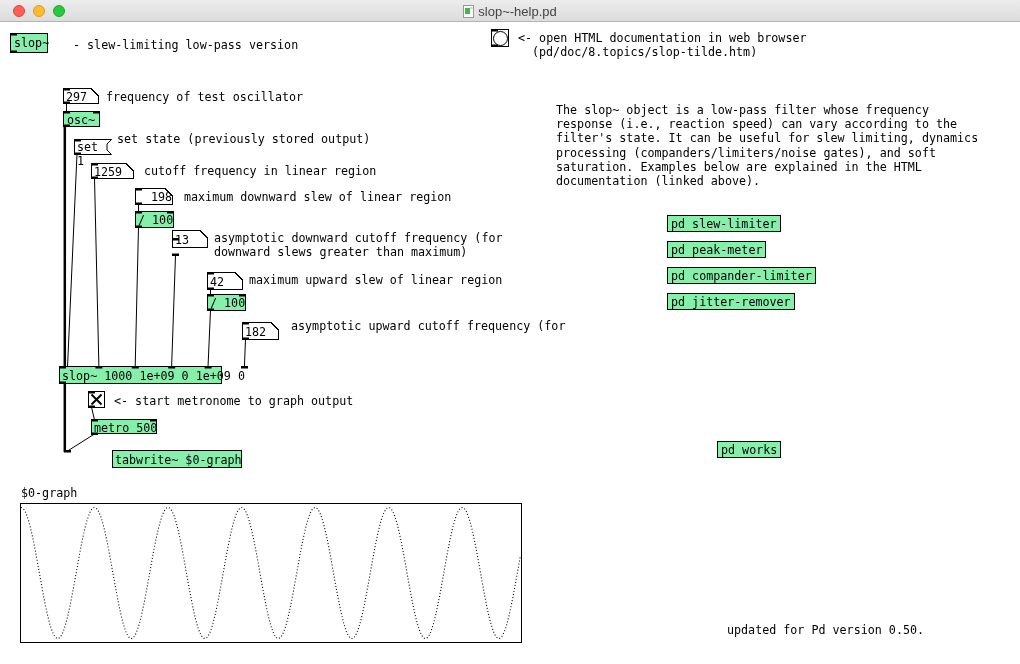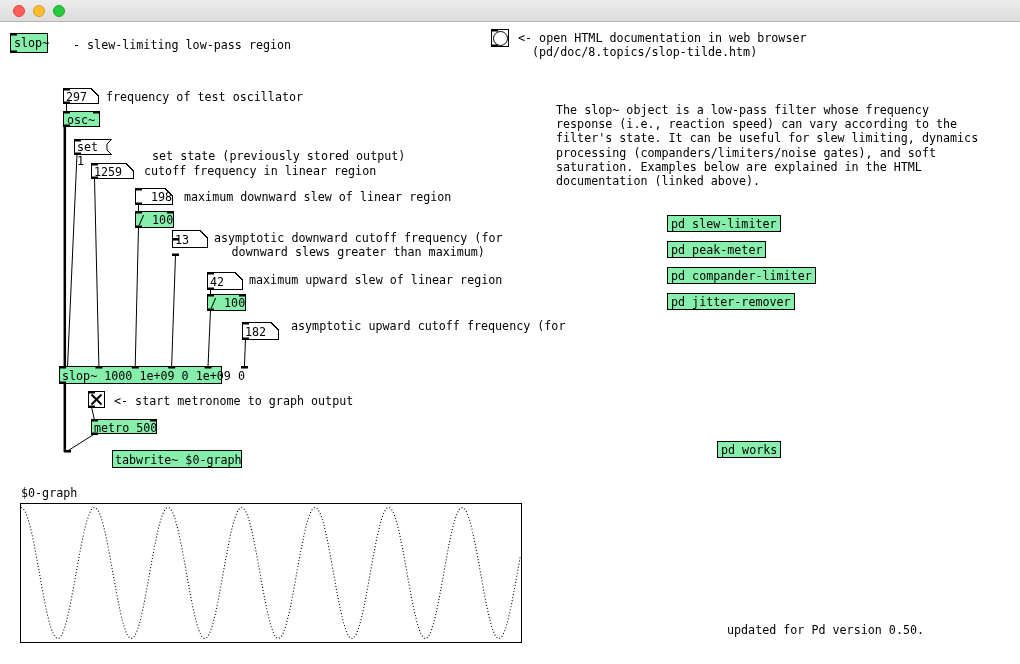--- a/index.html
+++ b/index.html
@@ -35,54 +35,59 @@
   .ctl{stroke:#000;stroke-width:1;}
   .para{position:absolute;left:556px;top:103px;white-space:pre;z-index:10;}
 </style>
 </head>
 <body>
 
 <div class="titlebar">
   <span class="tl close"></span>
   <span class="tl min"></span>
   <span class="tl zoom"></span>
+  <div class="wtitle"><svg width="11" height="13">
+        <rect x="0.5" y="0.5" width="10" height="12" fill="#fff" stroke="#999"></rect>
+        <rect x="2" y="3" width="5" height="6" fill="#3dbb3d"></rect>
+        <rect x="7.5" y="2" width="2" height="2" fill="#ccc"></rect>
+      </svg><span>slop~-help.pd</span></div>
 </div>
 
 <div class="obj mono" style="left:10px;top:33px;width:38px;height:20px;padding-top:2px;">slop~</div>
-<div class="comment mono" style="left:73px;top:38px;">- slew-limiting low-pass region</div>
+<div class="comment mono" style="left:73px;top:38px;">- slew-limiting low-pass version</div>
 
 <div class="widget" style="left:491px;top:29px;width:18px;height:18px;">
   <div style="position:absolute;left:1px;top:1px;width:13px;height:13px;border:1px solid #000;border-radius:50%;"></div>
 </div>
 <div class="comment mono" style="left:518px;top:31px;">&lt;- open HTML documentation in web browser</div>
 <div class="comment mono" style="left:532px;top:45px;">(pd/doc/8.topics/slop-tilde.htm)</div>
 
 <div class="num mono" style="left:63px;top:88px;width:36px;height:16px;">297</div>
 <div class="comment mono" style="left:106px;top:90px;">frequency of test oscillator</div>
 
 <div class="obj mono" style="left:63px;top:111px;width:37px;height:16px;">osc~</div>
 
 <div class="msgbox" style="left:74px;top:139px;width:38px;height:16px;">
   <svg width="38" height="16">
     <path d="M0.5,0.5 L37.5,0.5 L33,5 L33,11 L37.5,15.5 L0.5,15.5 Z" fill="#fff" stroke="#000"></path>
   </svg>
   <span class="txt mono">set 1</span>
 </div>
-<div class="comment mono" style="left:117px;top:149px;margin-left:35px;">set state (previously stored output)</div>
+<div class="comment mono" style="left:117px;top:132px;">set state (previously stored output)</div>
 
 <div class="num mono" style="left:91px;top:163px;width:43px;height:16px;">1259</div>
 <div class="comment mono" style="left:144px;top:164px;">cutoff frequency in linear region</div>
 
 <div class="num mono" style="left:135px;top:188px;width:38px;height:17px;text-align:right;">198</div>
 <div class="comment mono" style="left:184px;top:190px;">maximum downward slew of linear region</div>
 
 <div class="obj mono" style="left:135px;top:211px;width:39px;height:17px;padding-left:2px;">/ 100</div>
 
 <div class="num mono" style="left:172px;top:230px;width:36px;height:18px;padding-top:2px;">13</div>
-<div class="comment mono" style="left:214px;top:231px;text-align:center;"><span>asymptotic downward cutoff frequency (for</span><br><span>downward slews greater than maximum)</span></div>
+<div class="comment mono" style="left:214px;top:231px;"><span>asymptotic downward cutoff frequency (for</span><br><span>downward slews greater than maximum)</span></div>
 
 <div class="num mono" style="left:207px;top:272px;width:36px;height:18px;padding-top:2px;">42</div>
 <div class="comment mono" style="left:249px;top:273px;">maximum upward slew of linear region</div>
 
 <div class="obj mono" style="left:207px;top:294px;width:39px;height:17px;padding-left:2px;">/ 100</div>
 
 <div class="num mono" style="left:242px;top:322px;width:37px;height:18px;padding-top:2px;">182</div>
 <div class="comment mono" style="left:291px;top:319px;"><span>asymptotic upward cutoff frequency (for</span><br></div>
 
 <div class="obj mono" style="left:59px;top:366px;width:163px;height:18px;padding-top:2px;padding-left:2px;">slop~ 1000 1e+09 0 1e+09 0</div>

